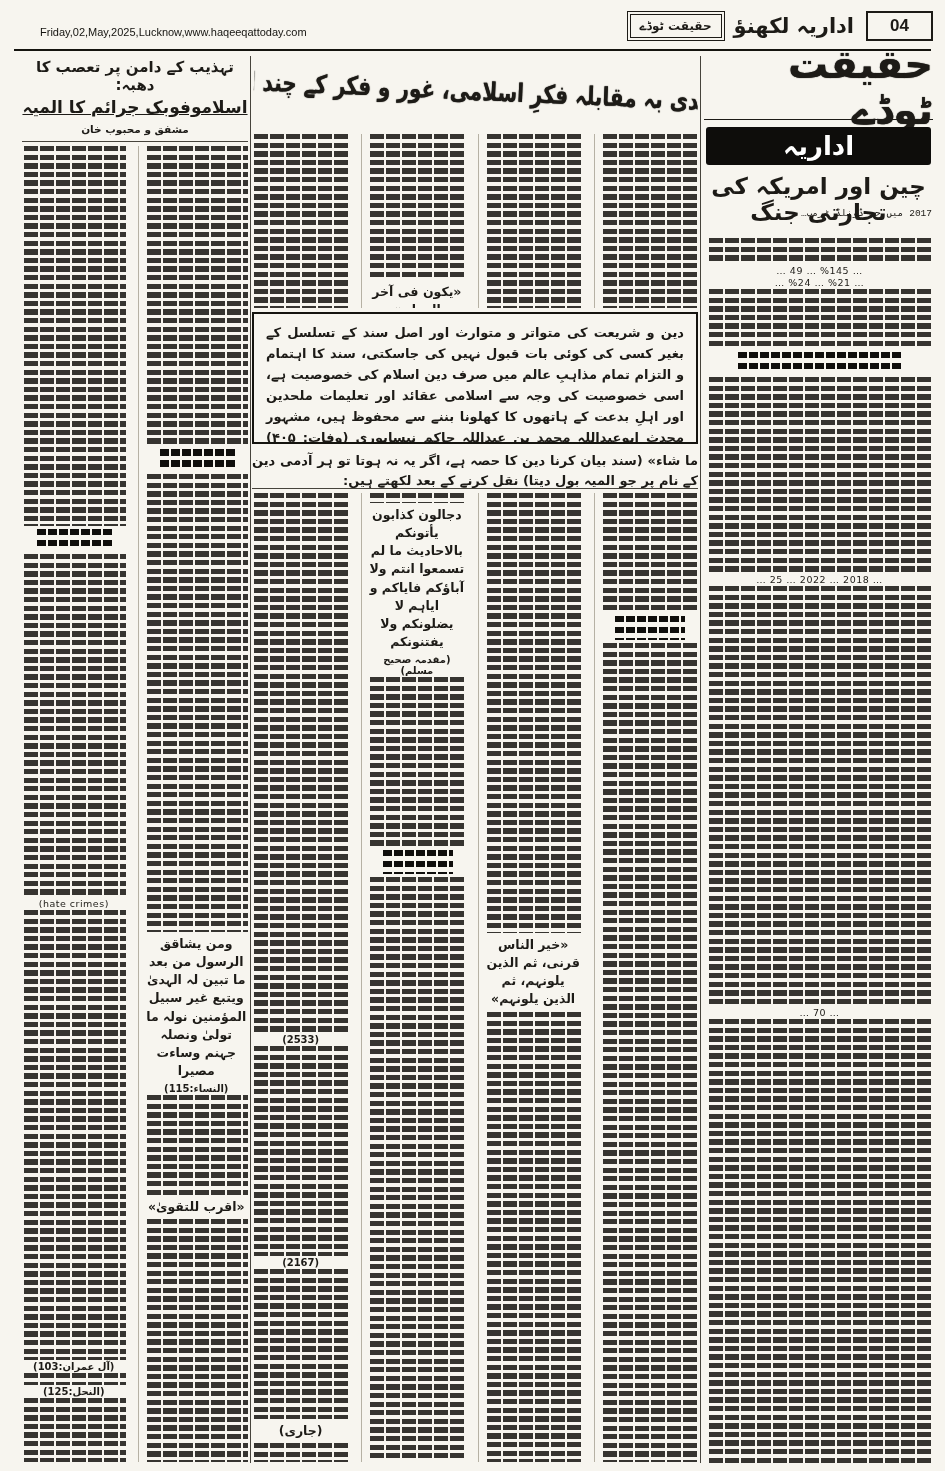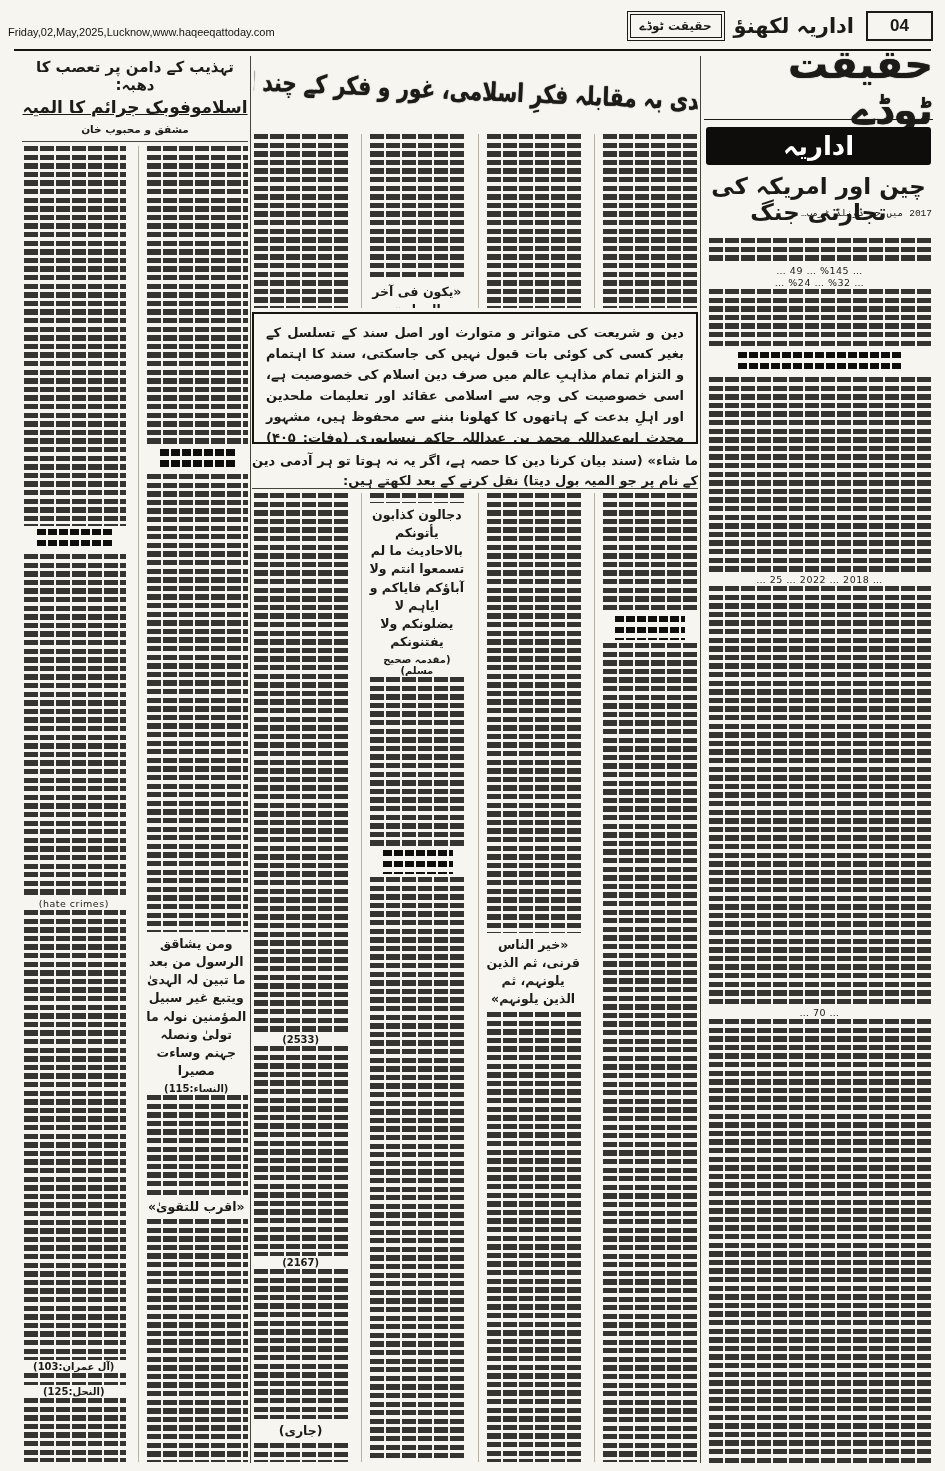--- a/index.html
+++ b/index.html
@@ -9,21 +9,21 @@
     --colrule:#b6b1a4;
   }
   *{box-sizing:border-box;margin:0;padding:0;}
   body{background:var(--paper);}
   .page{
     position:relative;width:945px;height:1471px;margin:0 auto;
     background:var(--paper);color:var(--ink);
     font-family:"DejaVu Sans",sans-serif;overflow:hidden;
   }
   
-  .hdr-left{position:absolute;left:8px;top:26px;font:11px "Liberation Sans",sans-serif;color:#14130f;}
+  .hdr-left{position:absolute;left:40px;top:26px;font:11px "Liberation Sans",sans-serif;color:#14130f;}
   .hdr-right{position:absolute;right:12px;top:11px;display:flex;align-items:center;gap:12px;direction:ltr;}
   .brand-tag{font-size:12px;font-weight:700;border:1px solid var(--ink);padding:4px 9px;outline:1px solid var(--ink);outline-offset:2px;direction:rtl;}
   .section-title{font-size:21px;font-weight:800;direction:rtl;}
   .pageno-box{font-size:17px;font-weight:700;border:2px solid var(--ink);padding:3px 22px;font-family:"Liberation Sans",sans-serif;}
   .hdr-rule{position:absolute;left:14px;right:14px;top:49px;border-top:2.5px solid #15140f;}
   
   .vrule{position:absolute;width:1px;background:var(--rule);top:56px;bottom:8px;}
   .vr-right{left:700px;}
   .vr-left{left:250px;}
   
@@ -88,21 +88,21 @@
   <div class="vrule vr-left"></div>
 
   <div class="masthead">حقیقت ٹوڈے</div>
   <div class="mast-rule"></div>
   <div class="ed-bar">اداریہ</div>
   <div class="ed-head">چین اور امریکہ کی تجارتی جنگ</div>
   <div class="ed-body">
       <div class="seg-text">2017 میں جب ڈونلڈ ٹرمپ…</div>
       <div class="seg-lines" style="height: 26px;"></div>
       <div class="seg-frag">… %145 … 49 …</div>
-      <div class="seg-frag">… %32 … %24 …</div>
+      <div class="seg-frag">… %21 … %24 …</div>
       <div class="seg-lines" style="height: 60px;"></div>
       <div class="seg-boldlines" style="height: 22px;"></div>
       <div class="seg-lines" style="height: 196px;"></div>
       <div class="seg-frag">… 2018 … 2022 … 25 …</div>
       <div class="seg-lines" style="height: 420px;"></div>
       <div class="seg-frag">… 70 …</div>
       <div class="seg-lines" style="height: 470px;"></div>
     </div>
 
   <div class="c-head">فکرِ غامدی بہ مقابلہ فکرِ اسلامی، غور و فکر کے چند اہم پہلو</div>

